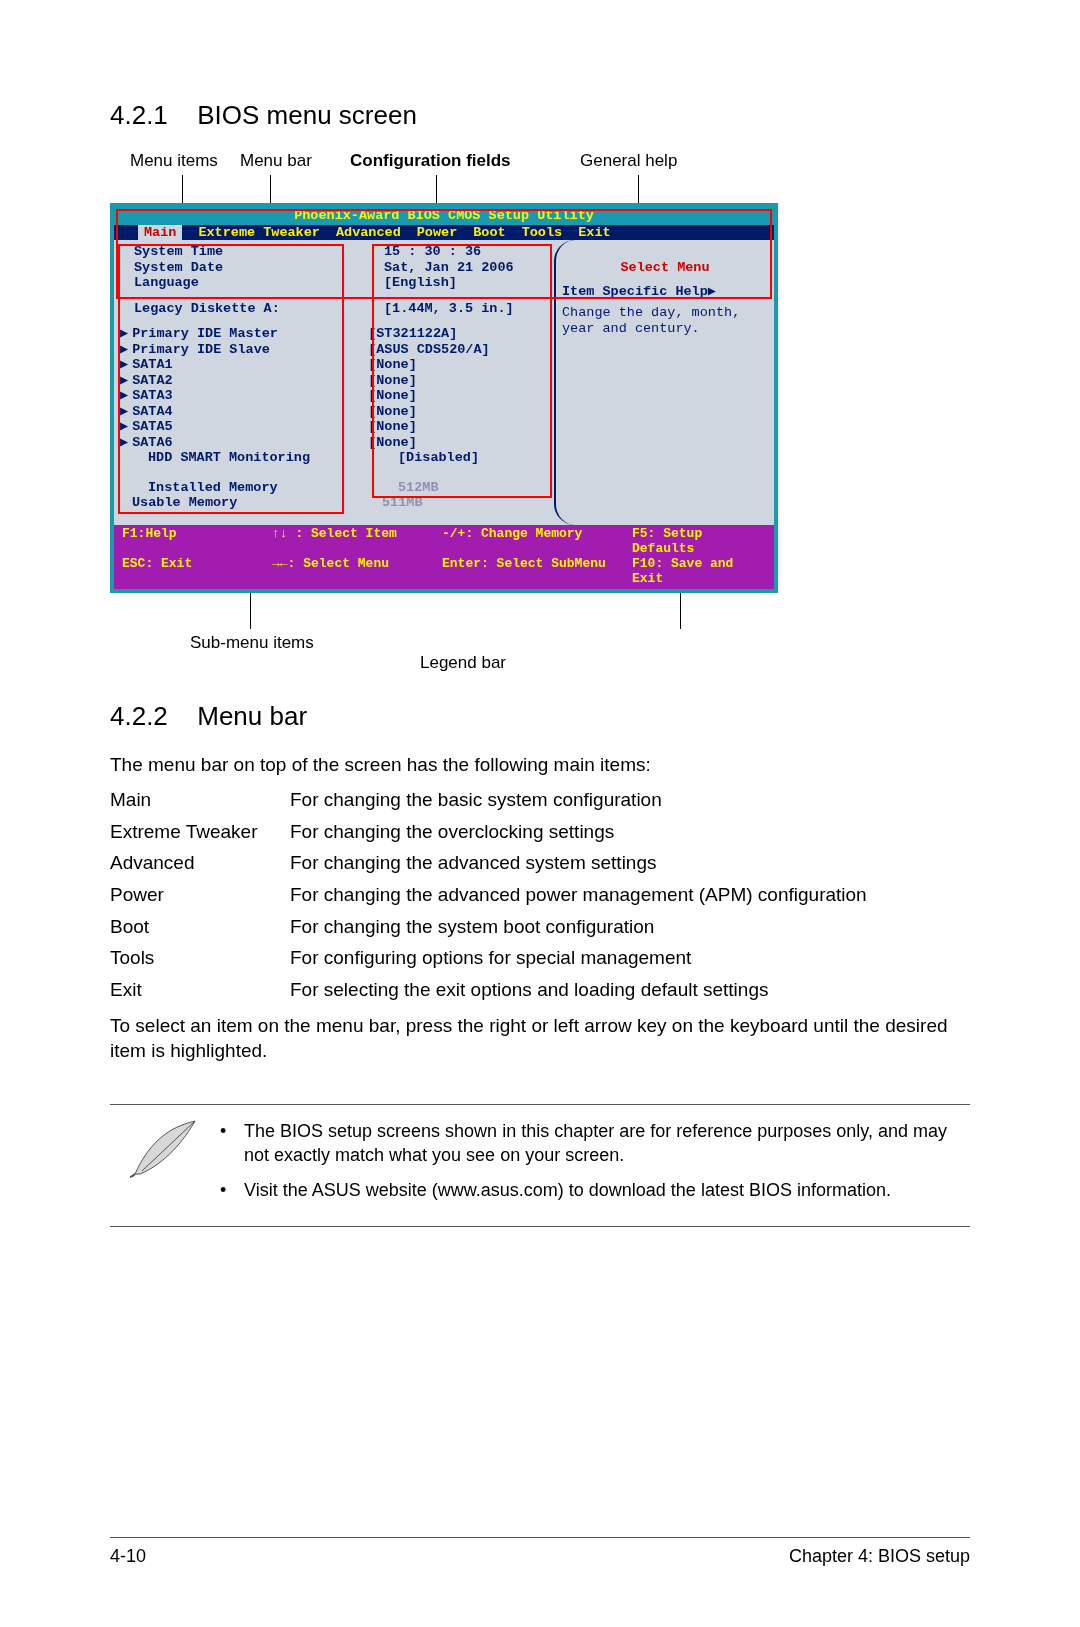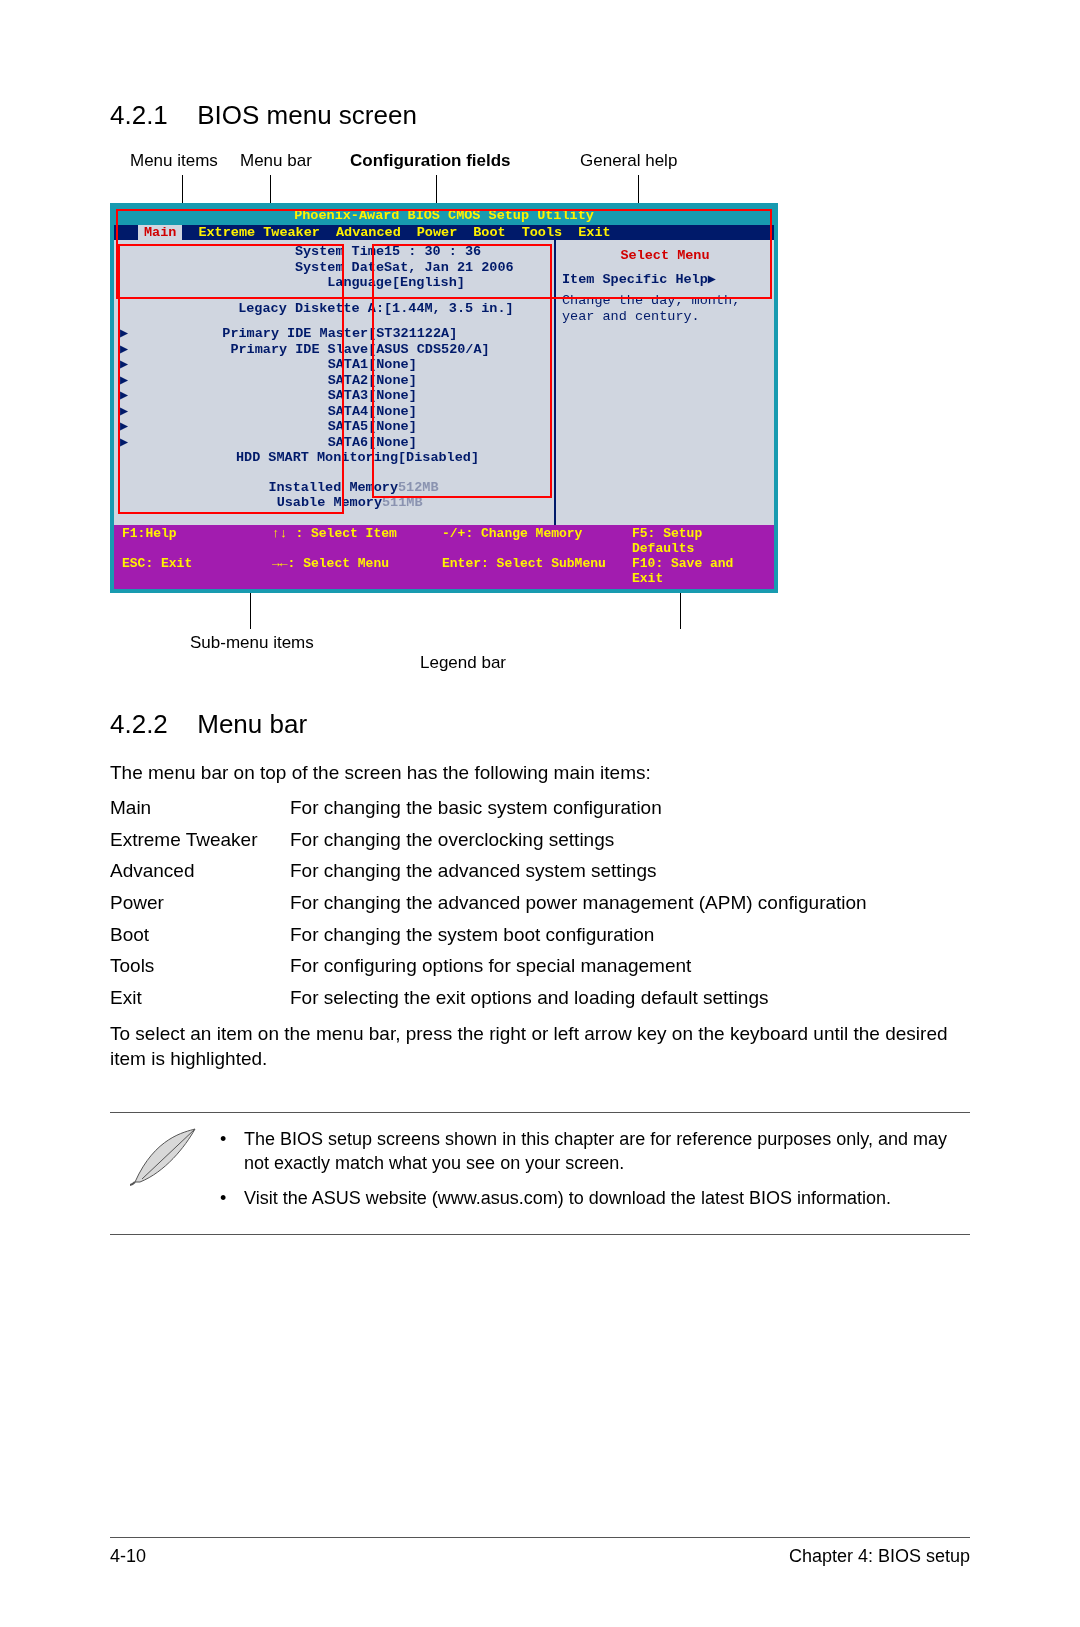--- a/index.html
+++ b/index.html
@@ -86,38 +86,39 @@
 }
 .bios-left {
   flex: 0 0 440px;
   padding: 4px 6px 8px 6px;
   position: relative;
   box-sizing: border-box;
 }
 .bios-right {
   flex: 1;
   border-left: 2px solid #001a6a;
-  padding: 8px 6px;
+  padding: 20px 6px;
   color: #001a6a;
+  border-radius: 21px;
 }
 .bios-right-title {
   color: #d10000;
   font-weight: bold;
   text-align: center;
   margin-bottom: 2px;
 }
 .bios-right-help-label {
   color: #001a6a;
   font-weight: bold;
 }
 .redbox {
   border: 2px solid #ff0000;
   position: absolute;
 }
-.bios-row { display: flex; text-align: right; }
+.bios-row { display: flex; }
 .bios-label { flex: 0 0 250px; color: #001a6a; font-weight: bold; }
 .bios-value { color: #001a6a; font-weight: bold; }
 .sub-arrow { color: #001a6a; font-weight: bold; margin-right: 4px; }
 .dim { color: #8a93b0; font-weight: bold; }
 .bios-legend {
   background: #a21caf;
   color: #fff200;
   font-weight: bold;
   padding: 2px 8px;
   display: grid;
@@ -227,21 +228,21 @@
 
           <div class="bios-row">
             <span class="bios-label" style="padding-left:14px">System Time</span>
             <span class="bios-value">15 : 30 : 36</span>
           </div>
           <div class="bios-row">
             <span class="bios-label" style="padding-left:14px">System Date</span>
             <span class="bios-value">Sat, Jan 21 2006</span>
           </div>
           <div class="bios-row">
-            <span class="bios-label" style="padding-left:22px">Language</span>
+            <span class="bios-label" style="padding-left:14px">Language</span>
             <span class="bios-value">[English]</span>
           </div>
           <div style="height:10px"></div>
           <div class="bios-row">
             <span class="bios-label" style="padding-left:14px">Legacy Diskette A:</span>
             <span class="bios-value">[1.44M, 3.5 in.]</span>
           </div>
           <div style="height:10px"></div>
           <div class="bios-row">
               <span class="sub-arrow">▶</span>
@@ -324,21 +325,21 @@
     <div class="callout-lines-bottom">
       <div class="vline" style="left:140px"></div>
       <div class="vline" style="left:570px"></div>
     </div>
     <div class="callouts-bottom">
       <span style="margin-left:80px">Sub-menu items</span>
       <span style="margin-left:310px">Legend bar</span>
     </div>
   </div>
 
-  <div class="section-heading" style="margin-top:36px">
+  <div class="section-heading" style="margin-top:28px">
     <span class="section-number">4.2.2</span>
     <span>Menu bar</span>
   </div>
 
   <div class="body-text">The menu bar on top of the screen has the following main items:</div>
 
   <div class="menu-table">
     <div class="row">
         <span class="col-a">Main</span>
         <span class="col-b">For changing the basic system configuration</span>

